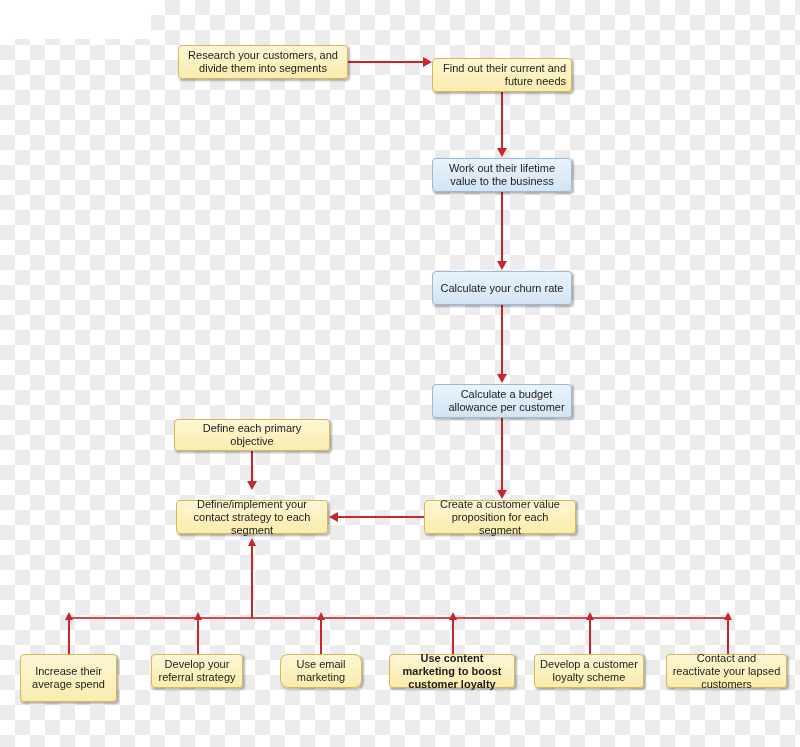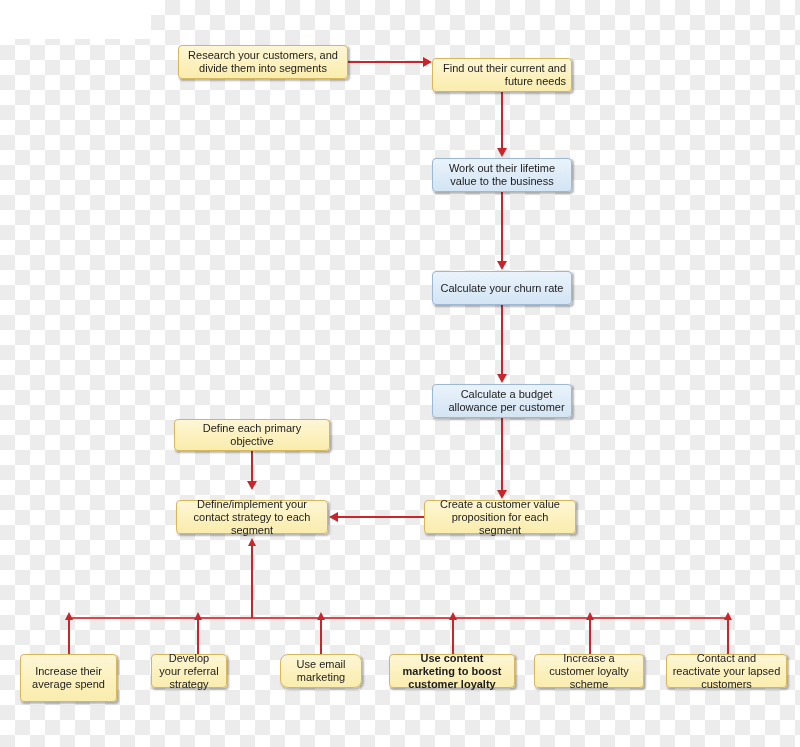--- a/index.html
+++ b/index.html
@@ -137,34 +137,34 @@
   </div>
 
   <div class="node yellow" style="left:424px; top:500px; width:152px; height:34px;">
     <span>Create a customer value proposition for each segment</span>
   </div>
 
   <div class="node yellow" style="left:20px; top:654px; width:97px; height:48px;">
     <span>Increase their average spend</span>
   </div>
 
-  <div class="node yellow" style="left:151px; top:654px; width:76px; height:34px;">
+  <div class="node yellow" style="left:151px; top:654px; width:92px; height:34px;">
     <span>Develop your referral strategy</span>
   </div>
 
   <div class="node yellow" style="left:280px; top:654px; width:82px; height:34px;border-radius:8px;">
     <span>Use email marketing</span>
   </div>
 
   <div class="node yellow" style="left:389px; top:654px; width:126px; height:34px;font-weight:bold;">
     <span>Use content marketing to boost customer loyalty</span>
   </div>
 
   <div class="node yellow" style="left:534px; top:654px; width:110px; height:34px;">
-    <span>Increase a customer loyalty scheme</span>
+    <span>Develop a customer loyalty scheme</span>
   </div>
 
   <div class="node yellow" style="left:666px; top:654px; width:121px; height:34px;">
     <span>Contact and reactivate your lapsed customers</span>
   </div>
 
   <div class="conn h" style="left:328px; top:61px; width:96px;"></div>
   <div class="arrow right" style="left:423px; top:57px;"></div>
 
   <div class="conn v" style="left:501px; top:79px; height:70px;"></div>

